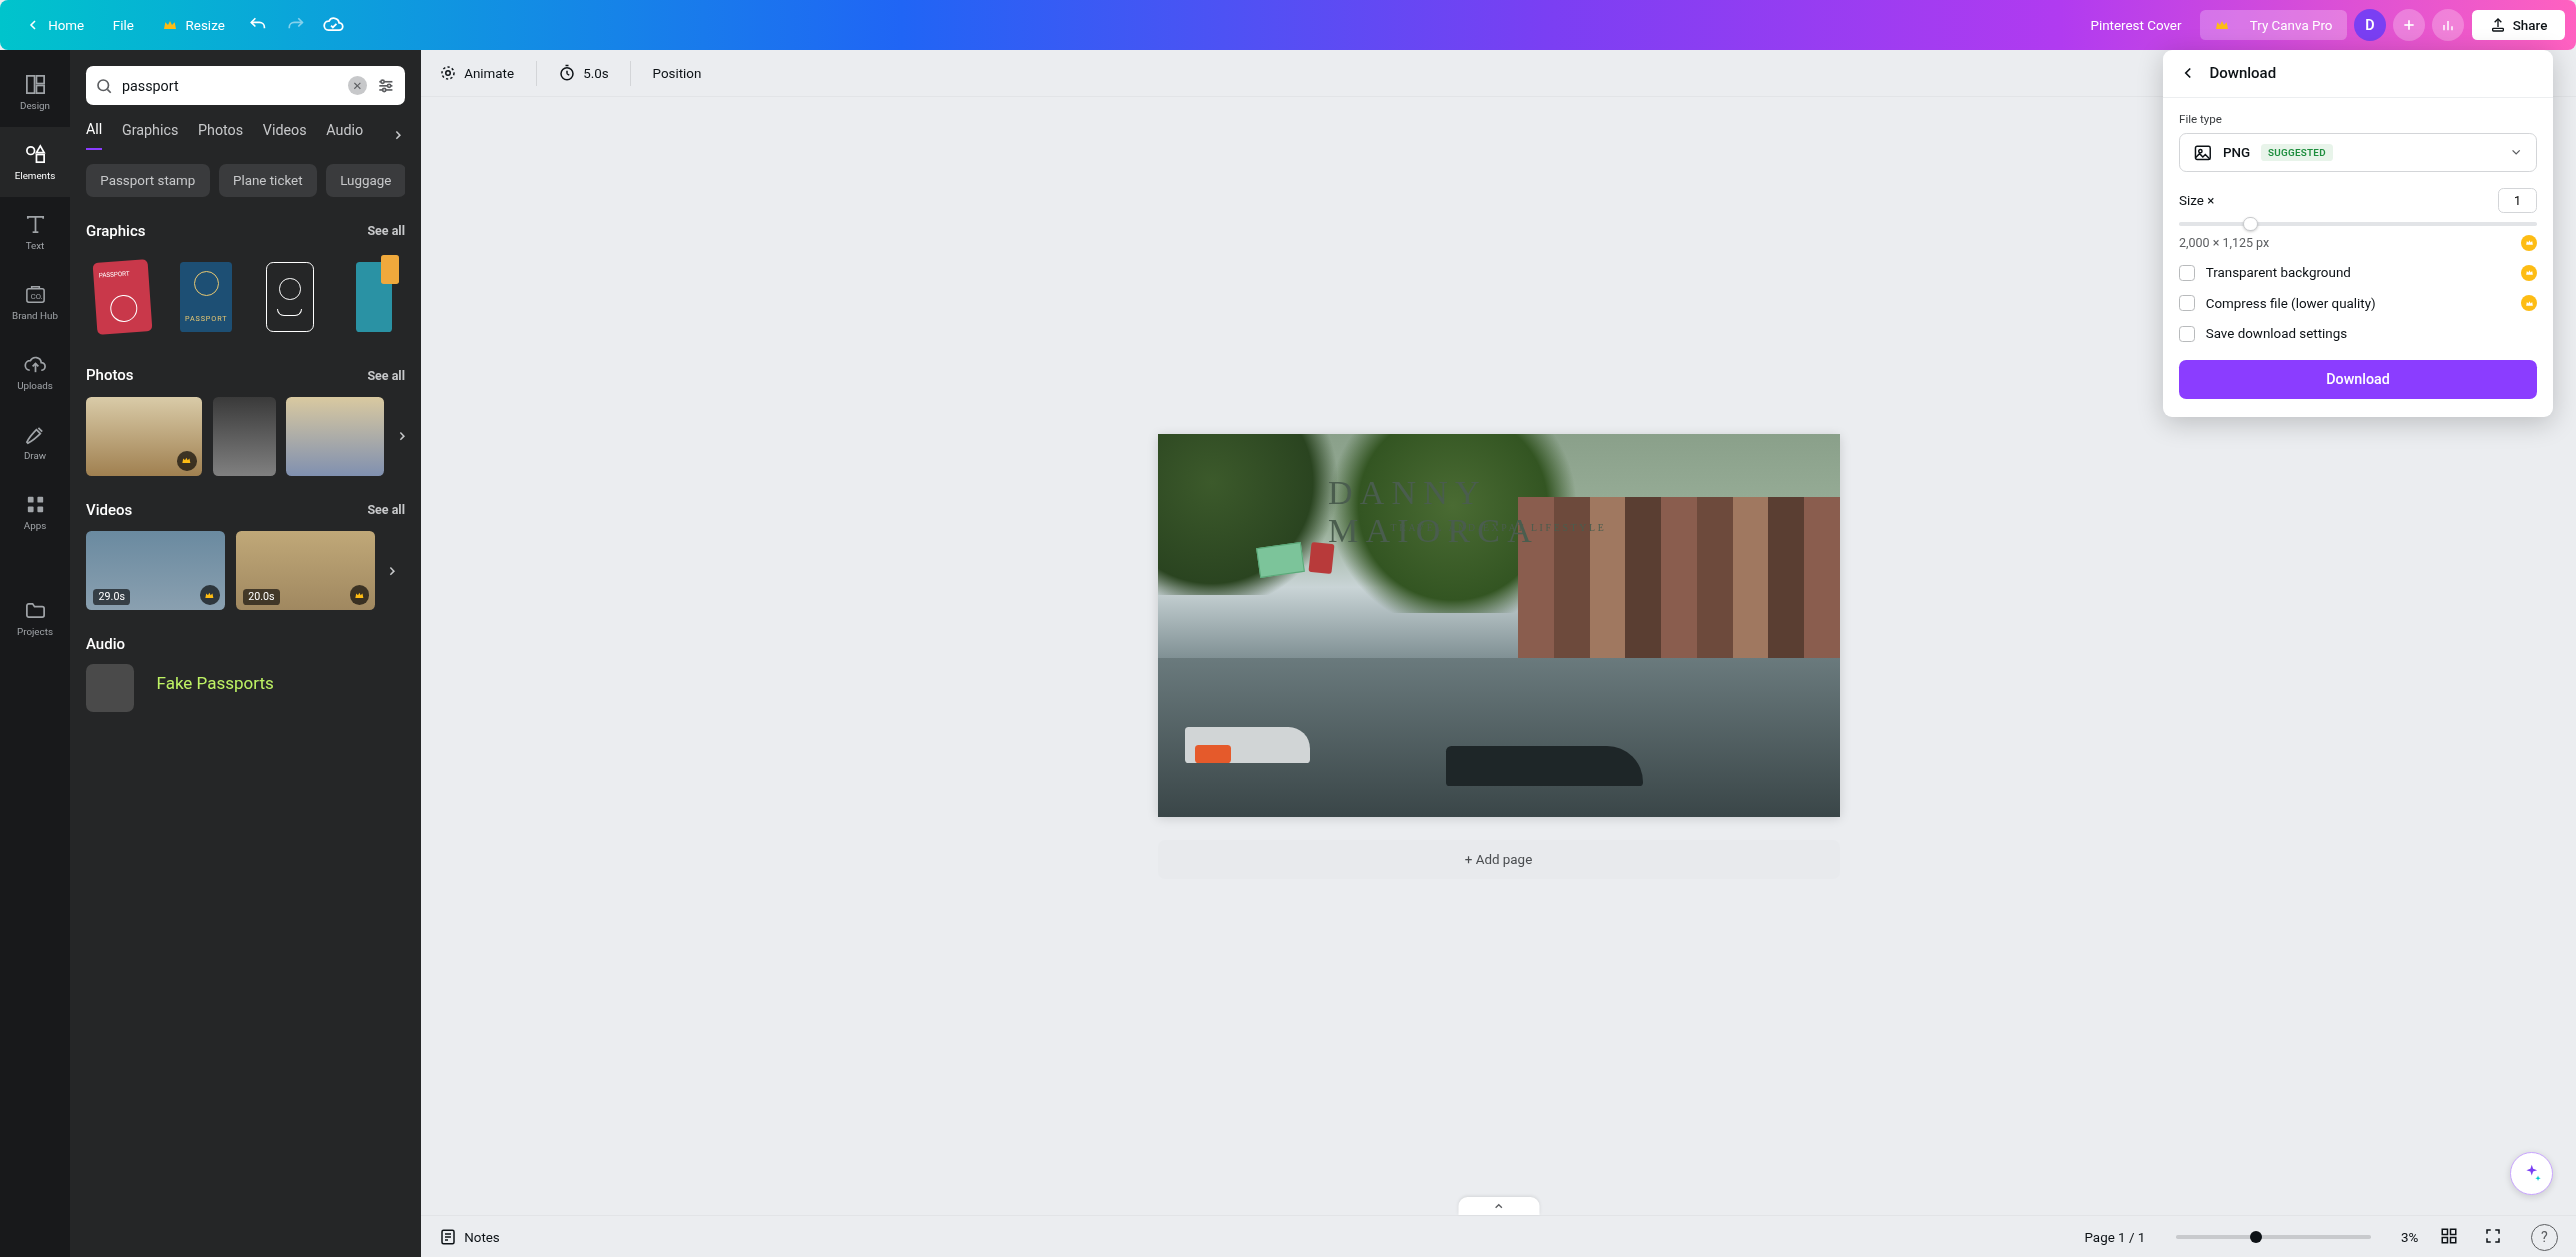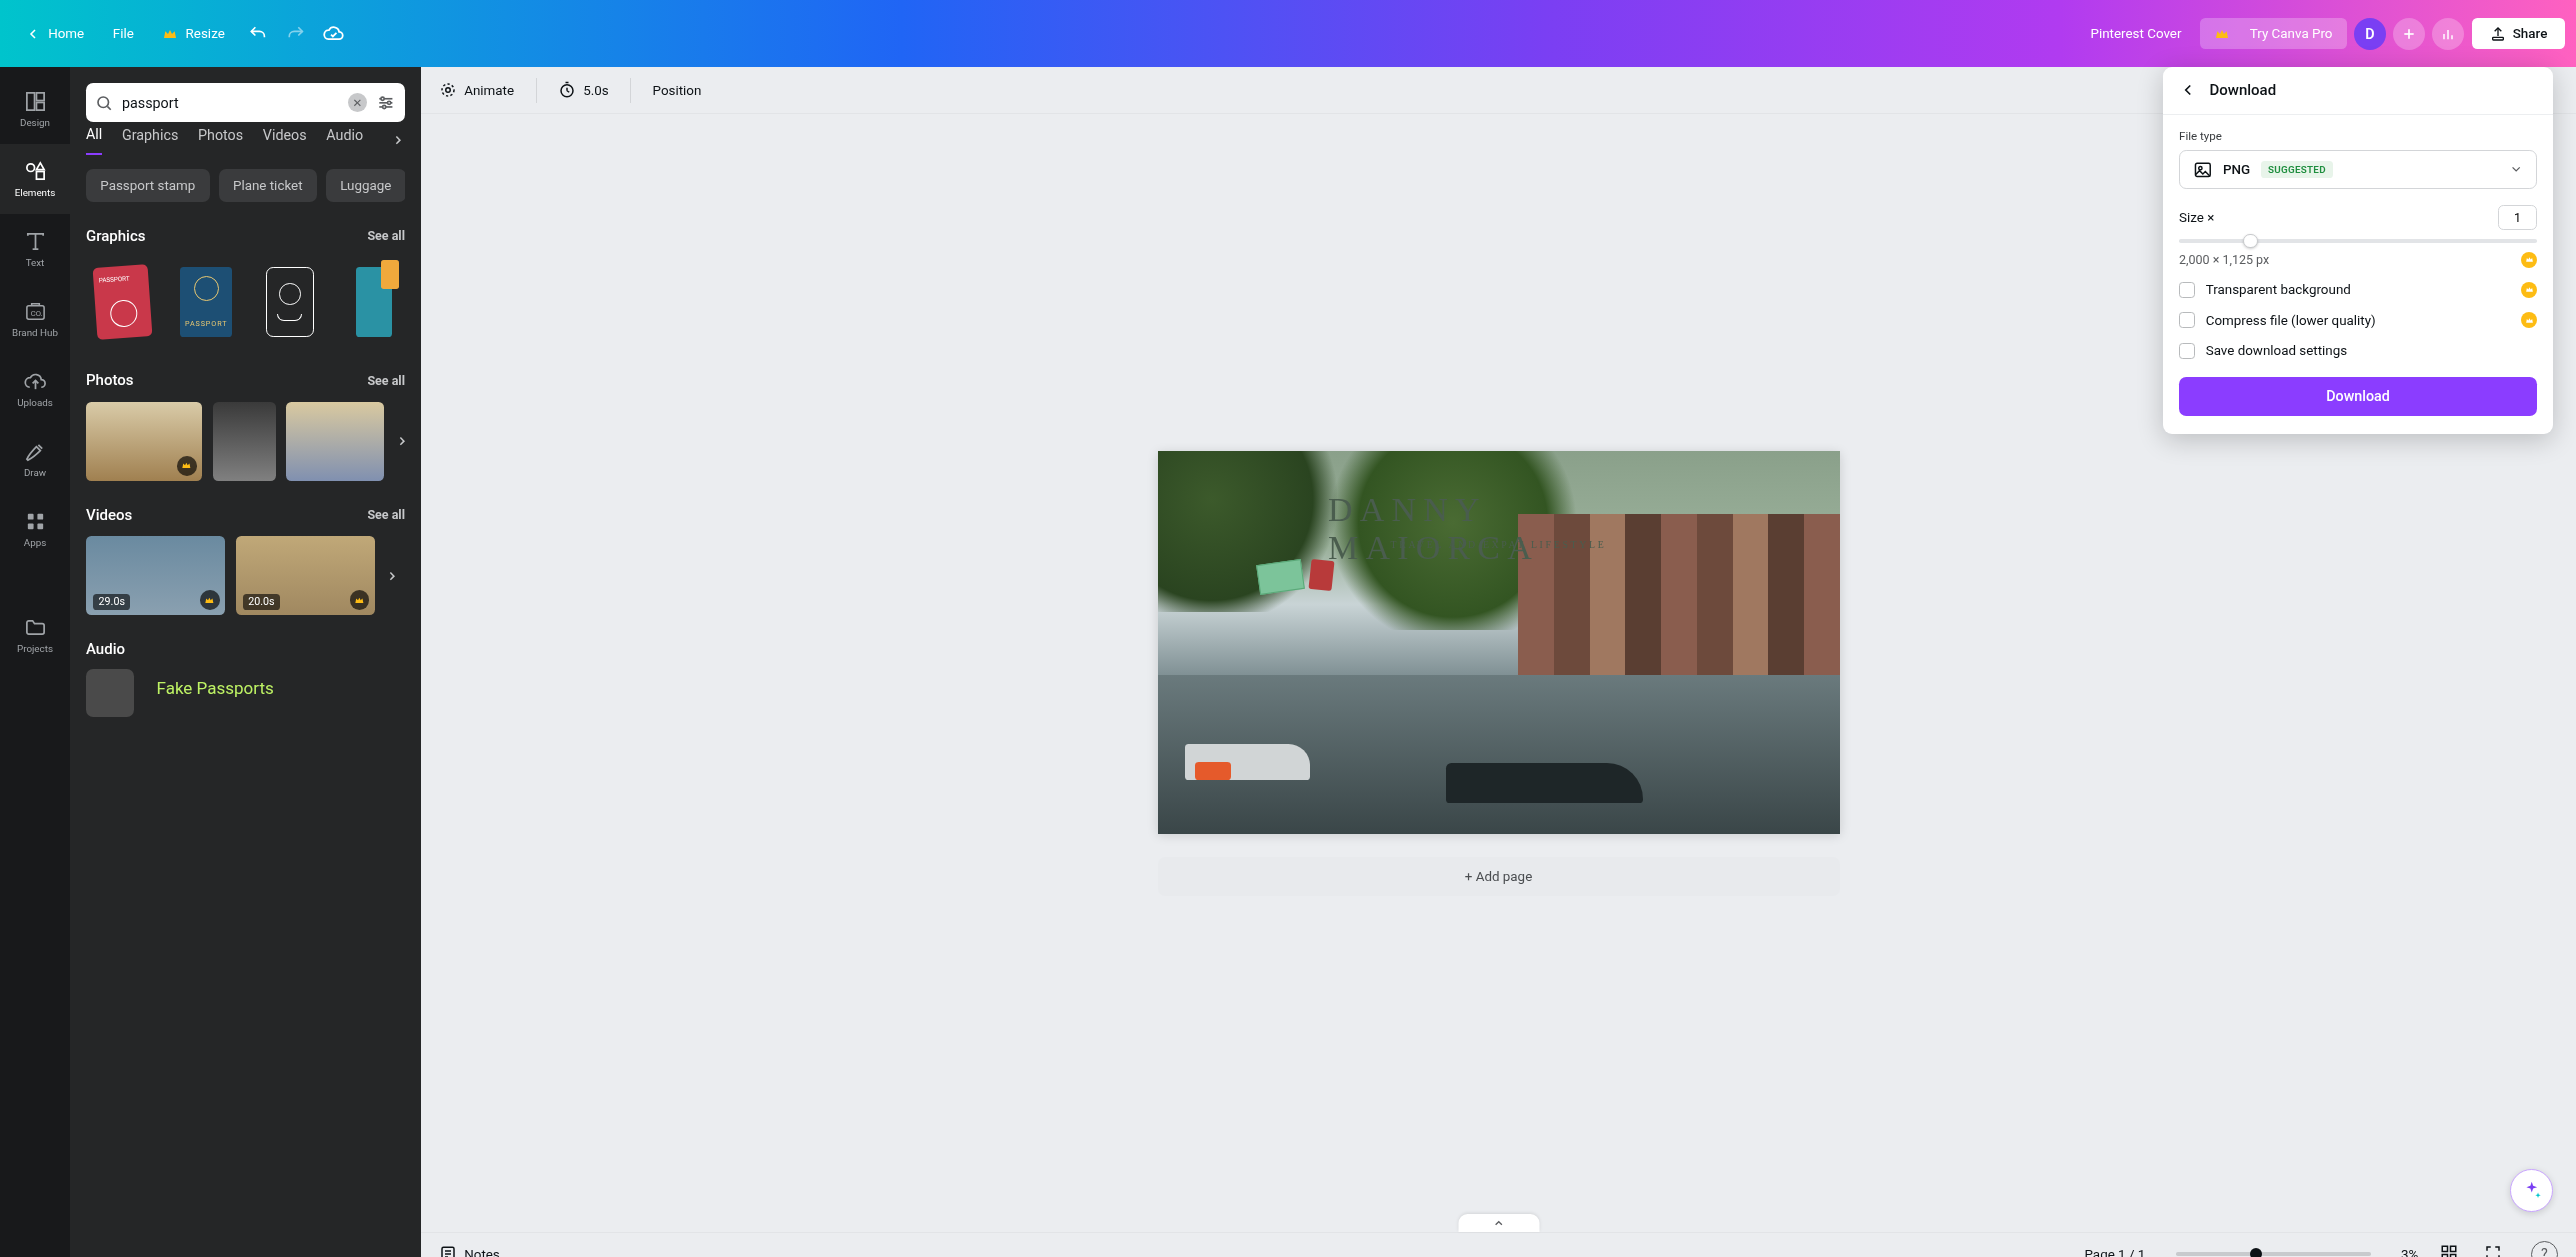--- a/index.html
+++ b/index.html
@@ -1,24 +1,25 @@
 <!DOCTYPE html>
 <html style="font-size:14.3px"><head>
 <meta charset="utf-8">
 <style>
   * { margin: 0; padding: 0; box-sizing: border-box; font-family: -apple-system, BlinkMacSystemFont, "Segoe UI", Roboto, sans-serif; }
   body { width: 2576px; height: 1258px; overflow: hidden; background: #ebedf0; }
 
   
   .header {
-    height: 67px;
+    height: 50px;
     background: linear-gradient(90deg, #00c4cc 0%, #2065f5 35%, #7a3ff3 60%, #b13bf0 80%, #ff61c0 100%);
     display: flex;
     align-items: center;
     padding: 0 10.7px;
+    border-radius: 8px;
   }
   .hbtn { display:flex; align-items:center; gap:7.2px; padding: 7.2px 14.3px; color:#fff; font-size:13.4px; border-radius:5.4px; cursor:pointer; }
   .hbtn.icon-only { padding: 7.2px 9px; }
   .crown { fill:#fdbc14; }
   .spacer { flex:1; }
   .doc-title { color:#fff; font-size:13.4px; margin-right:18px; }
   .try-pro { background: rgba(255,255,255,0.25); border-radius:5.4px; padding:7.2px 14.3px; display:flex; align-items:center; gap:20px; color:#fff; font-size:13.4px; }
   .avatar { width:32px; height:32px; border-radius:50%; background:#7a3ff3; color:#fff; display:flex; align-items:center; justify-content:center; font-weight:600; margin-left:7.2px; }
   .circle-btn { width:32px; height:32px; border-radius:50%; background:rgba(255,255,255,0.25); display:flex; align-items:center; justify-content:center; color:#fff; margin-left:7.2px; }
   .share-btn { background:#fff; border-radius:5.4px; padding:7.2px 18px; display:flex; align-items:center; gap:7.2px; color:#0d1216; font-size:13.4px; font-weight:500; margin-left:7.2px;text-align:center; }
@@ -30,21 +31,21 @@
   .rail-item.active { background:#252627; color:#fff; }
   .rail-gap { height:36px; }
   .rail-svg { width:23px; height:23px; }
 
   .panel { width:351px; background:#252627; display:flex; flex-direction:column; padding: 16px 16px 16px 16px; position:relative; color:#fff; overflow:hidden;}
   .search-wrap { background:#fff; border-radius:7.2px; height:39px; display:flex; align-items:center; padding:0 9px; gap:9px; }
   .search-wrap input { flex:1; border:none; outline:none; font-size:14.3px; color:#0d1216; }
   .clear-btn { width:19.7px; height:19.7px; border-radius:50%; background:#c7c8ca; display:flex; align-items:center; justify-content:center; color:#5b5d60; font-size:11.6px; }
   .sliders { color:#5b5d60; }
 
-  .tabs { display:flex; gap:19.7px; margin-top:4px; font-size:14.3px; color:#c7c8ca; align-items:center; overflow:hidden; }
+  .tabs { display:flex; gap:19.7px; margin-top:16px; font-size:14.3px; color:#c7c8ca; align-items:center; overflow:hidden; }
   .tab { padding-bottom:10.7px; cursor:pointer; white-space:nowrap; }
   .tab.active { color:#fff; border-bottom:2.7px solid #8b3dff; }
   .tab-arrow { color:#c7c8ca; margin-left:auto; }
 
   .chips { display:flex; gap:9px; margin-top:14.3px; align-items:center; overflow:hidden; }
   .chip { background:#3a3b3d; color:#c7c8ca; font-size:13.4px; padding:9px 14.3px; border-radius:7.2px; white-space:nowrap; }
 
   .sec-head { display:flex; justify-content:space-between; align-items:center; margin-top:25px; }
   .sec-title { font-size:15px; font-weight:500; color:#fff; }
   .see-all { font-size:12.5px; color:#c7c8ca;font-weight:bold; }

